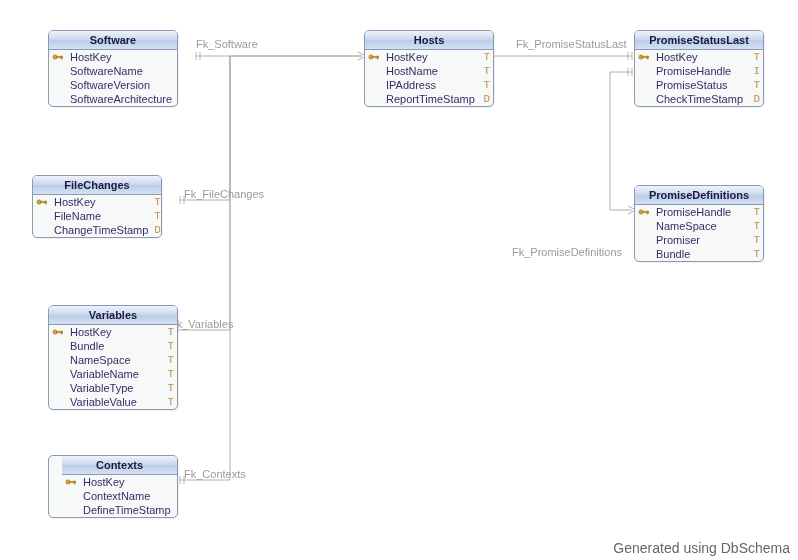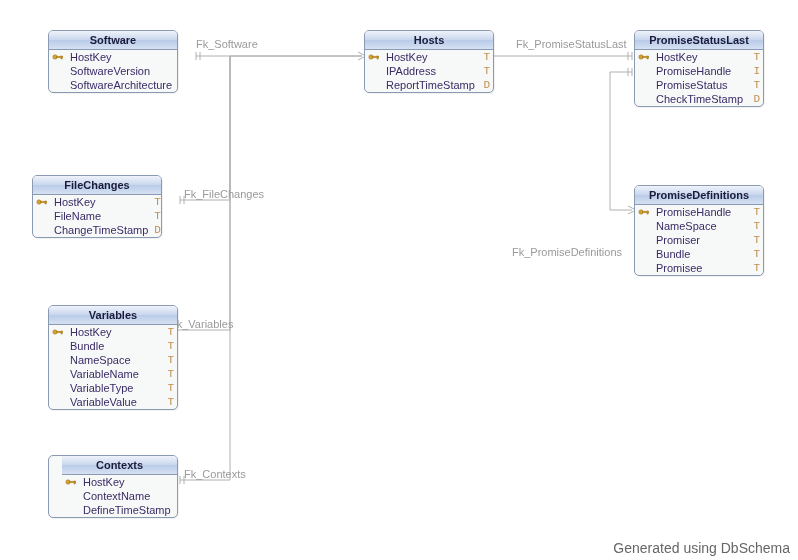--- a/index.html
+++ b/index.html
@@ -129,20 +129,25 @@
                 <rect x="4.5" y="4.2" width="6" height="1.6"></rect>
                 <rect x="9" y="4" width="1.2" height="3"></rect>
               </g>
             </svg>
           </span>
           <span class="name-cell">HostKey</span>
           <span class="type-cell">T</span>
         </div>
         <div class="row">
           <span class="ic-cell"></span>
+          <span class="name-cell">HostName</span>
+          <span class="type-cell">T</span>
+        </div>
+        <div class="row">
+          <span class="ic-cell"></span>
           <span class="name-cell">IPAddress</span>
           <span class="type-cell">T</span>
         </div>
         <div class="row">
           <span class="ic-cell"></span>
           <span class="name-cell">ReportTimeStamp</span>
           <span class="type-cell">D</span>
         </div>
       </div>
   </div>
@@ -158,20 +163,25 @@
                 <rect x="4.5" y="4.2" width="6" height="1.6"></rect>
                 <rect x="9" y="4" width="1.2" height="3"></rect>
               </g>
             </svg>
           </span>
           <span class="name-cell">HostKey</span>
           <span class="type-cell">T</span>
         </div>
         <div class="row">
           <span class="ic-cell"></span>
+          <span class="name-cell">SoftwareName</span>
+          <span class="type-cell">T</span>
+        </div>
+        <div class="row">
+          <span class="ic-cell"></span>
           <span class="name-cell">SoftwareVersion</span>
           <span class="type-cell">T</span>
         </div>
         <div class="row">
           <span class="ic-cell"></span>
           <span class="name-cell">SoftwareArchitecture</span>
           <span class="type-cell">T</span>
         </div>
       </div>
   </div>
@@ -263,25 +273,20 @@
         <div class="row">
           <span class="ic-cell"></span>
           <span class="name-cell">Promiser</span>
           <span class="type-cell">T</span>
         </div>
         <div class="row">
           <span class="ic-cell"></span>
           <span class="name-cell">Bundle</span>
           <span class="type-cell">T</span>
         </div>
-        <div class="row">
-          <span class="ic-cell"></span>
-          <span class="name-cell">Promisee</span>
-          <span class="type-cell">T</span>
-        </div>
       </div>
   </div>
 
   <div class="table-box" style="left:48px;top:305px;width:116px;">
     <div class="table-header">Variables</div>
     <div class="table-rows">
         <div class="row">
           <span class="ic-cell">
             <svg width="12" height="10" viewBox="0 0 12 10">
               <g fill="#d4a336" stroke="#a37516" stroke-width="0.5">

